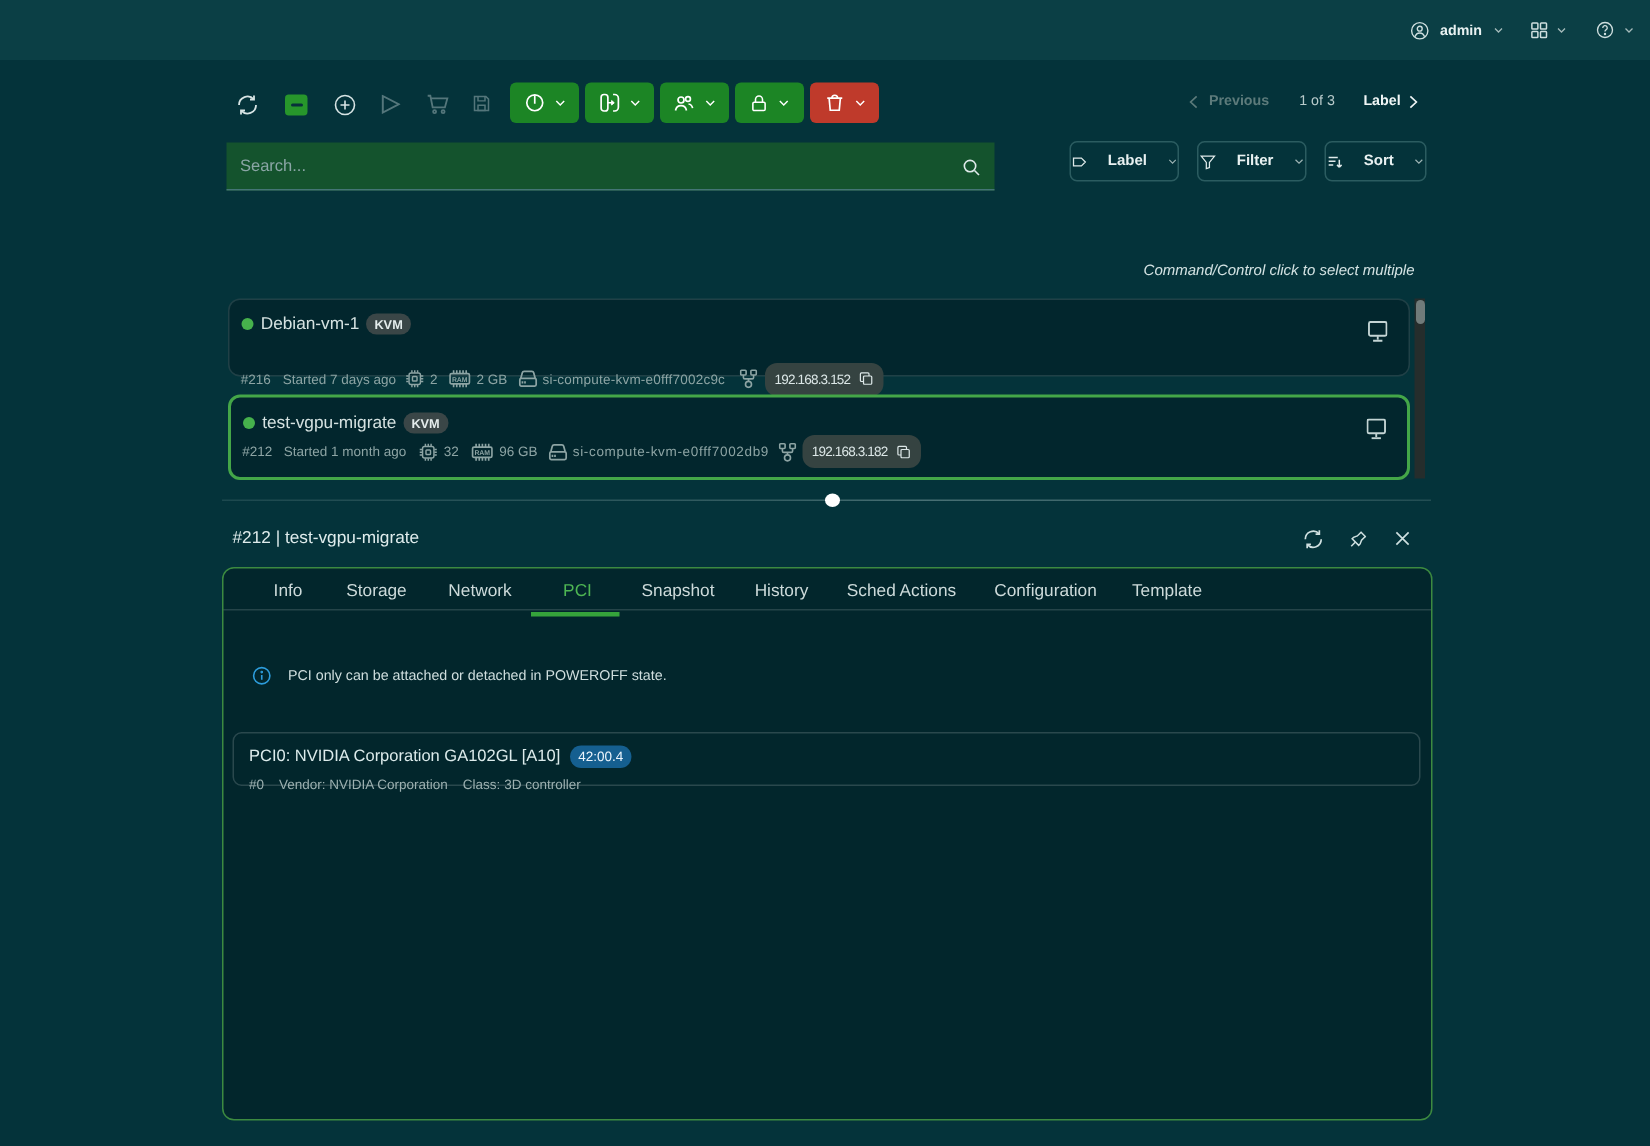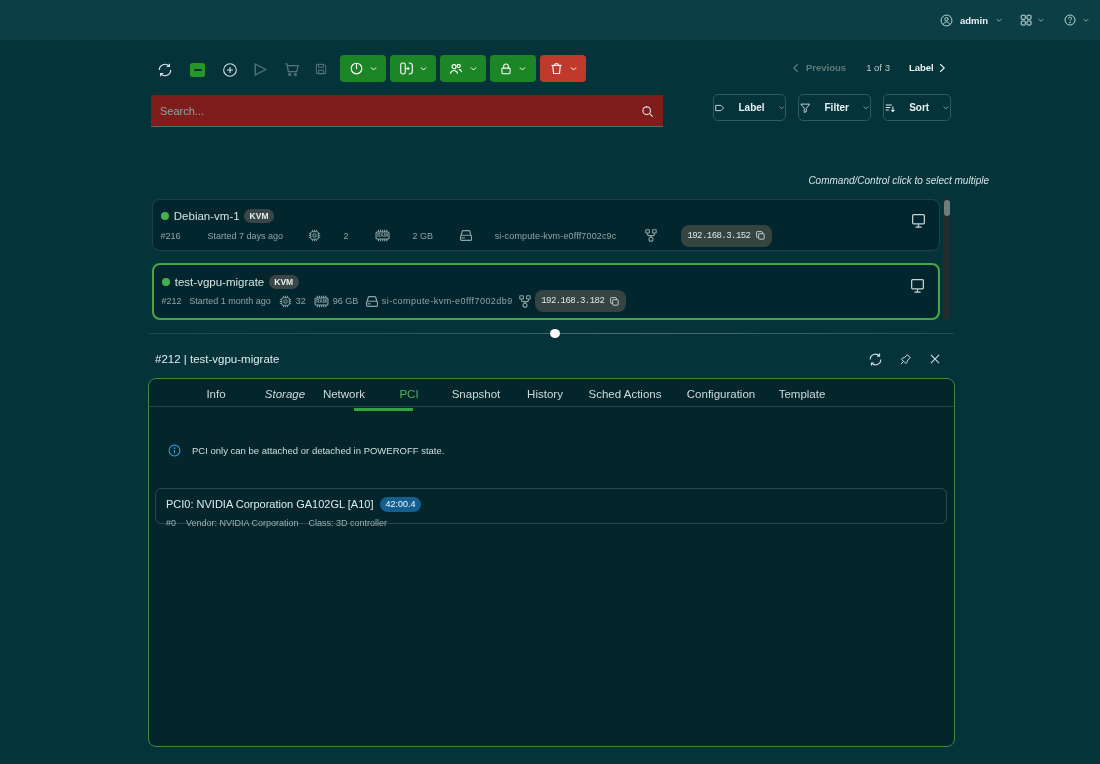--- a/index.html
+++ b/index.html
@@ -18,54 +18,54 @@
 
 .icon { color:#d7e4e4; }
 .icon.dim { opacity:0.38; }
 .gbtn { position:absolute; top:55px; width:46px; height:27px; background:#1c8525; border-radius:4px; display:flex; align-items:center; justify-content:center; color:#fff; gap:5px; }
 .gbtn.red { background:#bf3a2b; }
 
 
 #pager { position:absolute; top:55px; left:790px; width:170px; height:25px; display:flex; align-items:center; font-size:9.5px; white-space:nowrap; }
 
 
-#search { position:absolute; left:151px; top:95px; width:512px; height:32px; background:#7f1d1d; border-bottom:1px solid #447575; display:flex; align-items:center; }
+#search { position:absolute; left:151px; top:95px; width:512px; height:32px; background:#14532d; border-bottom:1px solid #447575; display:flex; align-items:center; }
 #search .ph { color:#8ba6a6; font-size:11px; margin-left:9px; }
 .obtn { position:absolute; top:94px; height:27px; border:1px solid #2b5c60; border-radius:5px; display:flex; align-items:center; justify-content:center; color:#e8f1f1; font-size:10px; font-weight:bold; gap:13px; }
 
 
-#hint { position:absolute; top:175px; left:0; width:943px; text-align:right; font-style:italic; font-size:10px; color:#d4e3e3;margin-left:46px; }
+#hint { position:absolute; top:175px; left:0; width:943px; text-align:right; font-style:italic; font-size:10px; color:#d4e3e3; }
 
 
 .vmcard { position:absolute; left:152px; width:788px; background:#02262d; border:1px solid rgba(255,255,255,0.12); border-radius:8px; }
 .vmcard.sel { border:2px solid #44a648; }
 .cardrow1 { position:absolute; left:8.2px; height:14px; display:flex; align-items:center; }
 .dot { width:8px; height:8px; border-radius:50%; background:#46b14c; margin-right:4.6px; }
 .vmtitle { color:#d5e2e1; font-size:11.5px; }
 .chip { background:#3a4647; color:#e4ecec; font-size:8.5px; font-weight:bold; border-radius:7px; height:14px; line-height:14px; padding:0 5.5px; margin-left:4.5px; }
 .cardrow2 { position:absolute; left:7.5px; height:16px; display:flex; align-items:center; font-size:9px; color:#8da4a4; white-space:nowrap; }
-.ipchip { background:#354341; border-radius:8px; height:15px; display:flex; align-items:center; padding:11px 6px; color:#dce7e7; gap:5px; letter-spacing:-0.55px;font-family:Liberation Mono, monospace; }
+.ipchip { background:#354341; border-radius:8px; height:15px; display:flex; align-items:center; padding:11px 6px; color:#dce7e7; gap:5px; letter-spacing:-0.55px; }
 .monitor { position:absolute; color:#c3d4d4; }
 
 
 #sbtrack { position:absolute; left:943px; top:199px; width:7px; height:120px; background:#252d2c; }
 #sbthumb { position:absolute; left:943.5px; top:200px; width:6px; height:16px; background:#707b7a; border-radius:3px; }
 
 
 #pline { position:absolute; left:148px; top:332.5px; width:806px; height:1.5px; background:linear-gradient(90deg, rgba(140,170,170,0.18), rgba(150,180,180,0.32) 45%, rgba(165,195,195,0.42) 58%, rgba(150,180,180,0.35) 82%, rgba(140,170,170,0.22)); }
 #pdot { position:absolute; left:549.5px; top:328.5px; width:10px; height:9px; background:#fff; border-radius:50%; }
 
 
 #dethead { position:absolute; left:155px; top:353px; color:#dfecec; font-size:11.5px; }
 .dhicon { position:absolute; top:352px; color:#cfe0e0; }
 
 
 #panel { position:absolute; left:148px; top:378px; width:807px; height:369px; border:1px solid #3c8a40; border-radius:8px; background:#02262c; }
 #tabs { position:absolute; left:0; top:0; width:100%; height:28px; border-bottom:1px solid rgba(255,255,255,0.14); }
-.tab { position:absolute; top:0; height:28px; padding-top:2px; display:flex; align-items:center; justify-content:center; color:#cddada; font-size:11.5px; transform:translateX(-50%); white-space:nowrap;margin-left:24px; }
+.tab { position:absolute; top:0; height:28px; padding-top:2px; display:flex; align-items:center; justify-content:center; color:#cddada; font-size:11.5px; transform:translateX(-50%); white-space:nowrap; }
 .tab.active { color:#4eb653; }
 #tabu { position:absolute; left:205px; top:29px; width:59px; height:3px; background:#35a33b; }
 #alert { position:absolute; left:19px; top:65px; display:flex; align-items:center; gap:11px; color:#cfdede; font-size:9.5px; }
 #pcicard { position:absolute; left:5.5px; top:108.5px; width:792px; height:36px; border:1px solid rgba(255,255,255,0.16); border-radius:6px; }
 #pcit { position:absolute; left:10.5px; top:8px; display:flex; align-items:center; color:#dcebeb; font-size:11px; }
 #pcib { background:#155f90; color:#ecf5fd; font-size:9px; border-radius:8px; padding:2.5px 5px; margin-left:7px; }
 #pcis { position:absolute; left:10.5px; top:29px; color:#9cb0b0; font-size:9px; }
 #pcis span { margin-right:10px; }
 </style>
 </head>
@@ -243,21 +243,21 @@
 </div>
 
 <div id="hint">Command/Control click to select multiple</div>
 
 <div class="vmcard" style="top:198.5px; height:52.5px;">
   <div class="cardrow1" style="top:9.5px;">
     <div class="dot"></div>
     <span class="vmtitle">Debian-vm-1</span>
     <span class="chip">KVM</span>
   </div>
-  <div class="cardrow2" style="top:28px;gap:19px;">
+  <div class="cardrow2" style="top:45px;">
     <span>#216</span>
     <span style="margin-left:8px;">Started 7 days ago</span>
     <svg style="margin-left:5.5px;" width="13" height="13" viewBox="0 0 24 24" fill="none" stroke="currentColor" stroke-width="1.8">
         <rect x="5" y="5" width="14" height="14" rx="2.5"></rect>
         <rect x="9.2" y="9.2" width="5.6" height="5.6" rx="1"></rect>
         <path d="M8.5 1.5v3M12 1.5v3M15.5 1.5v3M8.5 19.5v3M12 19.5v3M15.5 19.5v3M1.5 8.5h3M1.5 12h3M1.5 15.5h3M19.5 8.5h3M19.5 12h3M19.5 15.5h3"></path>
       </svg>
     <span style="margin-left:4px;">2</span>
     <svg style="margin-left:7.5px;" width="15" height="13" viewBox="0 0 15 13" fill="none" stroke="currentColor" stroke-width="1.1">
         <rect x="1.05" y="3.05" width="12.9" height="6.9" rx="1"></rect>
@@ -361,21 +361,21 @@
 </div>
 <div class="dhicon" style="left:928px;">
   <svg width="14" height="14" viewBox="0 0 24 24" fill="none" stroke="currentColor" stroke-width="1.9">
       <path d="M5 5l14 14M19 5L5 19"></path>
     </svg>
 </div>
 
 <div id="panel">
   <div id="tabs">
     <div class="tab" style="left:43px;">Info</div>
-    <div class="tab" style="left:112px;font-style:italic;">Storage</div>
+    <div class="tab" style="left:102px;">Storage</div>
     <div class="tab" style="left:171px;">Network</div>
     <div class="tab active" style="left:236px;">PCI</div>
     <div class="tab" style="left:303px;">Snapshot</div>
     <div class="tab" style="left:372px;">History</div>
     <div class="tab" style="left:452px;">Sched Actions</div>
     <div class="tab" style="left:548px;">Configuration</div>
     <div class="tab" style="left:629px;">Template</div>
   </div>
   <div id="tabu"></div>
   <div id="alert">

